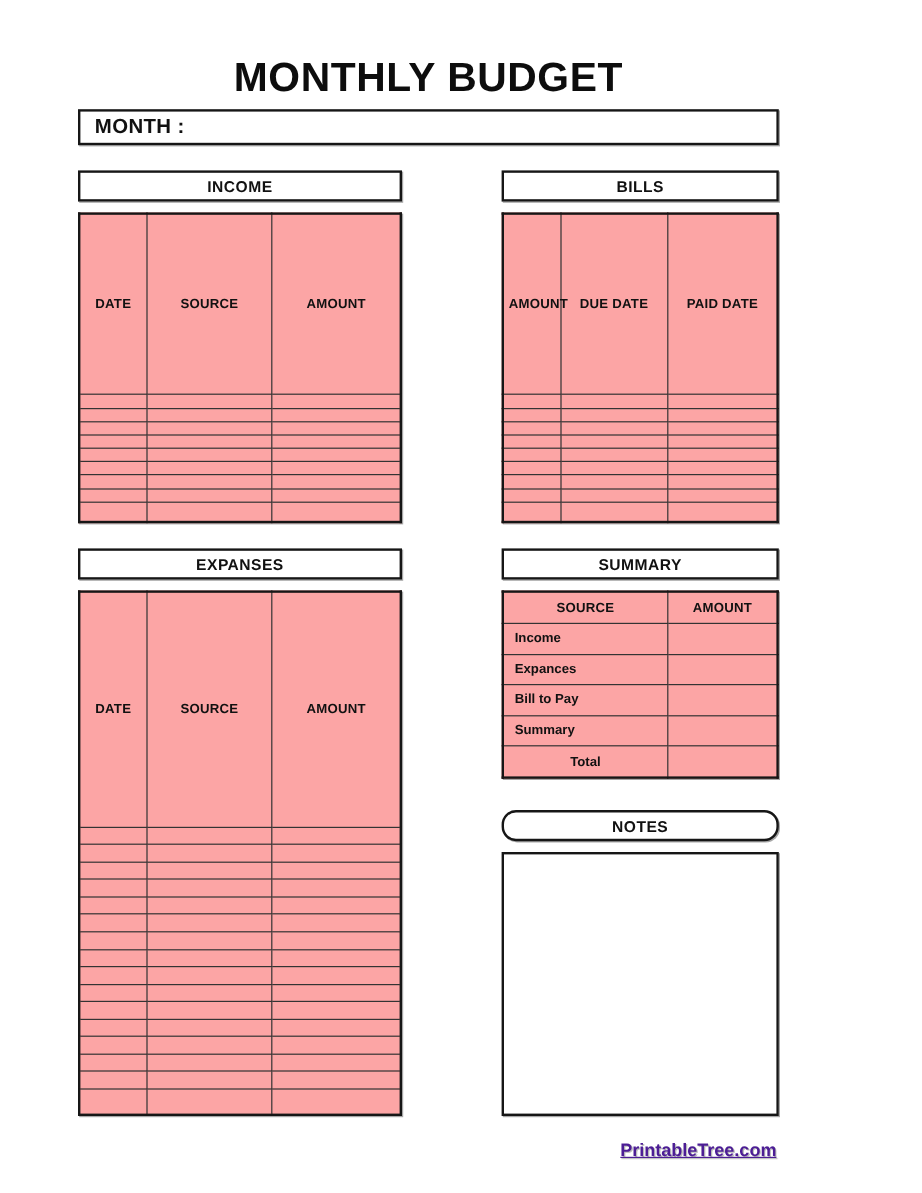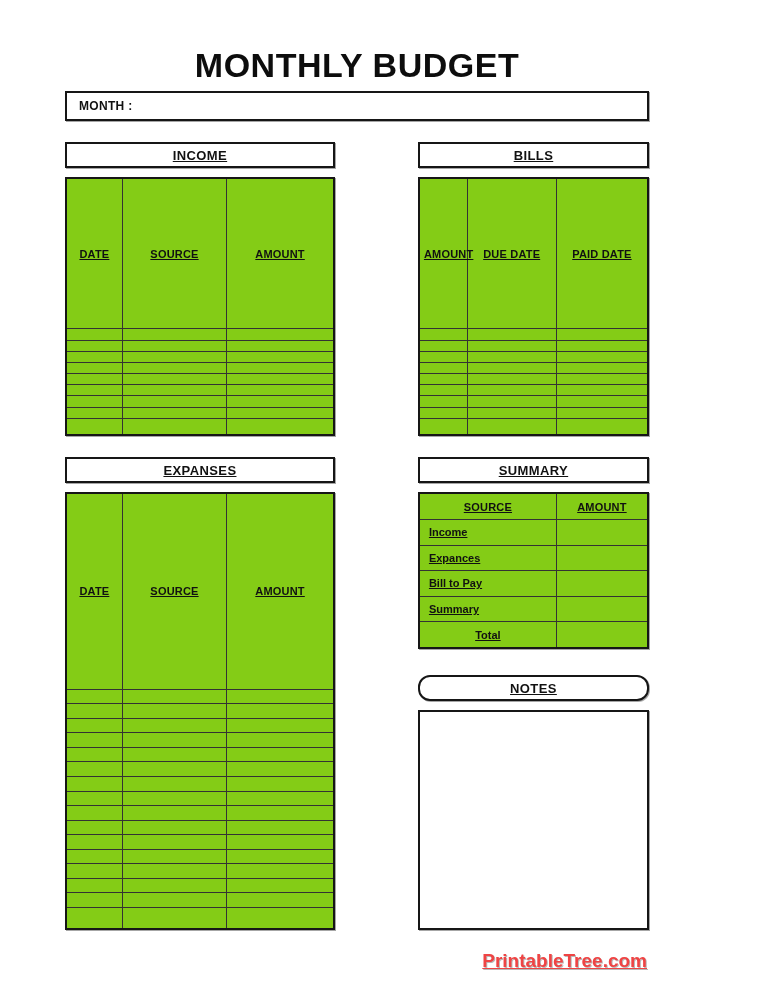--- a/index.html
+++ b/index.html
@@ -25,25 +25,25 @@
 
   .month-box {
     margin-top: 6px;
     height: 30px;
     border: 2px solid #161616;
     box-shadow: 1px 1px 0 rgba(0,0,0,.35);
     display: flex; align-items: center;
     padding: 0 12px;
     background: #fff;
   }
-  .month-label { font-weight: bold; font-size: 12px; letter-spacing: .3px; }
+  .month-label { font-weight: bold; font-size: 17px; letter-spacing: .3px; }
   .month-value { flex: 1; height: 100%; }
 
   .columns { display: flex; gap: 38px; margin-top: 21px; }
-  .col { display: flex; flex-direction: column; text-decoration: underline; }
+  .col { display: flex; flex-direction: column; }
   .col-left  { width: 299px; }
   .col-right { width: 301px; padding-left: 45px; }
 
   .section-header {
     height: 26px;
     border: 2px solid #161616;
     box-shadow: 1px 1px 0 rgba(0,0,0,.35);
     display: flex; align-items: center; justify-content: center;
     font-weight: bold; font-size: 13px; letter-spacing: .4px;
     background: #fff;
@@ -52,21 +52,21 @@
   }
   .gap-21 { margin-top: 21px; justify-content: center; }
   .gap-26 { margin-top: 26px; border-radius: 12px; }
 
   table.grid {
     width: 100%;
     border-collapse: collapse;
     table-layout: fixed;
     border: 2px solid #161616;
     box-shadow: 1px 1px 0 rgba(0,0,0,.35);
-    background: #84cc16;
+    background: #fca5a5;
     flex: none;
   }
   .grid th, .grid td { border: 1px solid #333; padding: 0 4px; font-size: 11px; }
   .grid th { font-weight: bold; text-align: center; letter-spacing: .2px; }
   .h259 { height: 259px; }
   .h438 { height: 438px; }
   .h157 { height: 157px; }
   .summary-label { text-align: left; padding-left: 9px !important; font-weight: bold; }
   .summary-total { text-align: center; font-weight: bold; }
 
@@ -74,22 +74,22 @@
     height: 220px;
     border: 2px solid #161616;
     box-shadow: 1px 1px 0 rgba(0,0,0,.35);
     background: #fff;
     flex: none;
   }
 
   .footer { margin-top: 20px; text-align: right; padding-right: 2px; }
   .footer-link {
     font-weight: bold;
-    font-size: 19px;
-    color: #ef4444;
+    font-size: 15px;
+    color: #4c1d95;
     text-decoration: underline;
     text-shadow: 1px 1px 0 #b9b9b9;
     cursor: pointer;
   }
 </style>
 </head>
 <body>
 
 <div class="page">
 

